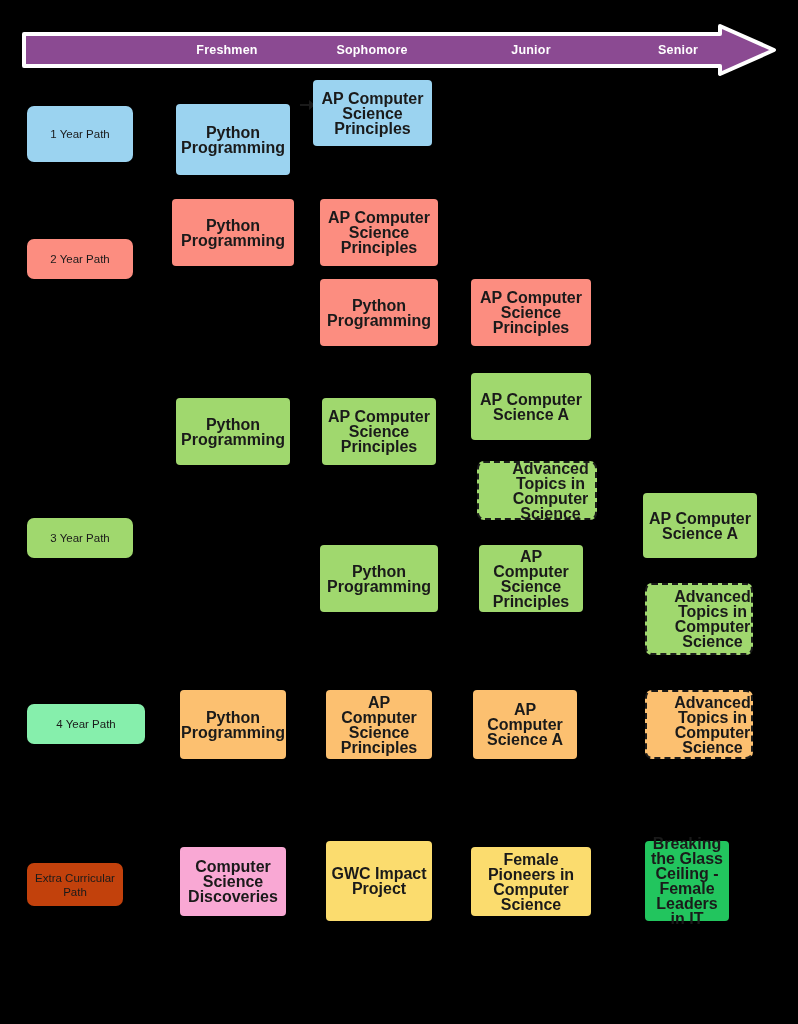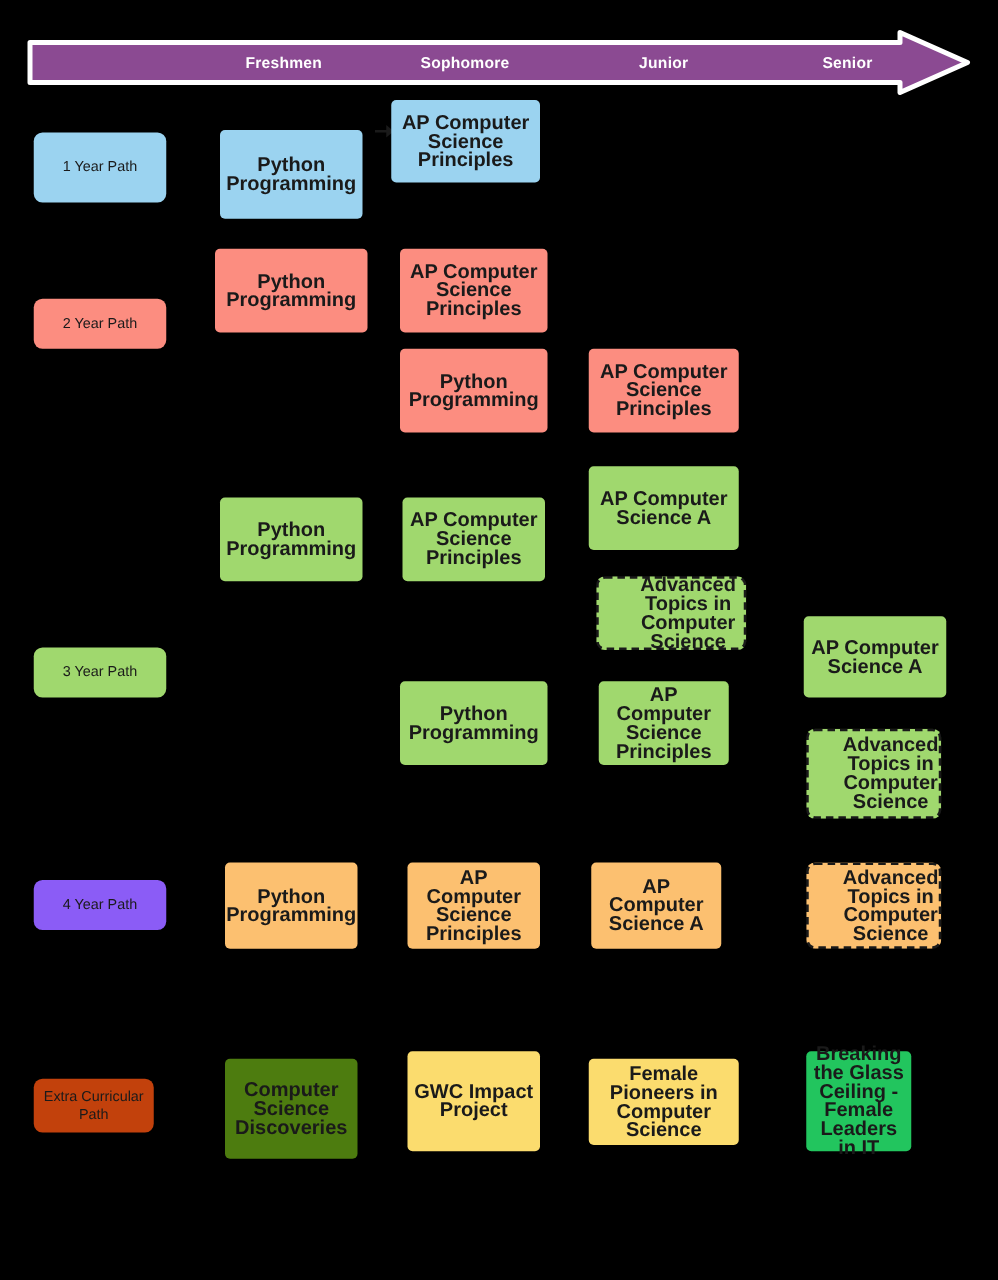--- a/index.html
+++ b/index.html
@@ -125,28 +125,28 @@
         <div class="course-box" style="left: 176px; top: 398px; width: 114px; height: 67px; background: rgb(160, 216, 110);">Python Programming</div>
         <div class="course-box" style="left: 322px; top: 398px; width: 114px; height: 67px; background: rgb(160, 216, 110);">AP Computer Science Principles</div>
         <div class="course-box" style="left: 471px; top: 373px; width: 120px; height: 67px; background: rgb(160, 216, 110);">AP Computer Science A</div>
         <div class="course-box dashed" style="left: 477px; top: 461px; width: 120px; height: 59px; background: rgb(160, 216, 110);">Advanced Topics in Computer Science</div>
         <div class="course-box" style="left: 320px; top: 545px; width: 118px; height: 67px; background: rgb(160, 216, 110);">Python Programming</div>
         <div class="course-box" style="left: 479px; top: 545px; width: 104px; height: 67px; background: rgb(160, 216, 110);">AP Computer Science Principles</div>
         <div class="course-box" style="left: 643px; top: 493px; width: 114px; height: 65px; background: rgb(160, 216, 110);">AP Computer Science A</div>
         <div class="course-box dashed" style="left: 645px; top: 583px; width: 108px; height: 72px; background: rgb(160, 216, 110);">Advanced Topics in Computer Science</div>
       </div>
       <div>
-        <div class="path-label" style="left: 27px; top: 704px; width: 106px; height: 40px; background: #8b5cf6;">4 Year Path</div>
+        <div class="path-label" style="left: 27px; top: 704px; width: 118px; height: 40px; background: #86efac;">4 Year Path</div>
         <div class="course-box" style="left: 180px; top: 690px; width: 106px; height: 69px; background: rgb(252, 192, 112);">Python Programming</div>
         <div class="course-box" style="left: 326px; top: 690px; width: 106px; height: 69px; background: rgb(252, 192, 112);">AP Computer Science Principles</div>
         <div class="course-box" style="left: 473px; top: 690px; width: 104px; height: 69px; background: rgb(252, 192, 112);">AP Computer Science A</div>
         <div class="course-box dashed" style="left: 645px; top: 690px; width: 108px; height: 69px; background: rgb(252, 192, 112);">Advanced Topics in Computer Science</div>
       </div>
       <div>
         <div class="path-label" style="left: 27px; top: 863px; width: 96px; height: 43px; background: #c2410c;">Extra Curricular Path</div>
-        <div class="course-box" style="left: 180px; top: 847px; width: 106px; height: 80px; background: #4d7c0f;">Computer Science Discoveries</div>
+        <div class="course-box" style="left: 180px; top: 847px; width: 106px; height: 69px; background: #f9a8d4;">Computer Science Discoveries</div>
         <div class="course-box" style="left: 326px; top: 841px; width: 106px; height: 80px; background: rgb(251, 220, 110);">GWC Impact Project</div>
         <div class="course-box" style="left: 471px; top: 847px; width: 120px; height: 69px; background: rgb(251, 220, 110);">Female Pioneers in Computer Science</div>
         <div class="course-box" style="left: 645px; top: 841px; width: 84px; height: 80px; background: #22c55e;">Breaking the Glass Ceiling - Female Leaders in IT</div>
       </div>
     </div>
 
 </div>
 
 </body></html>

